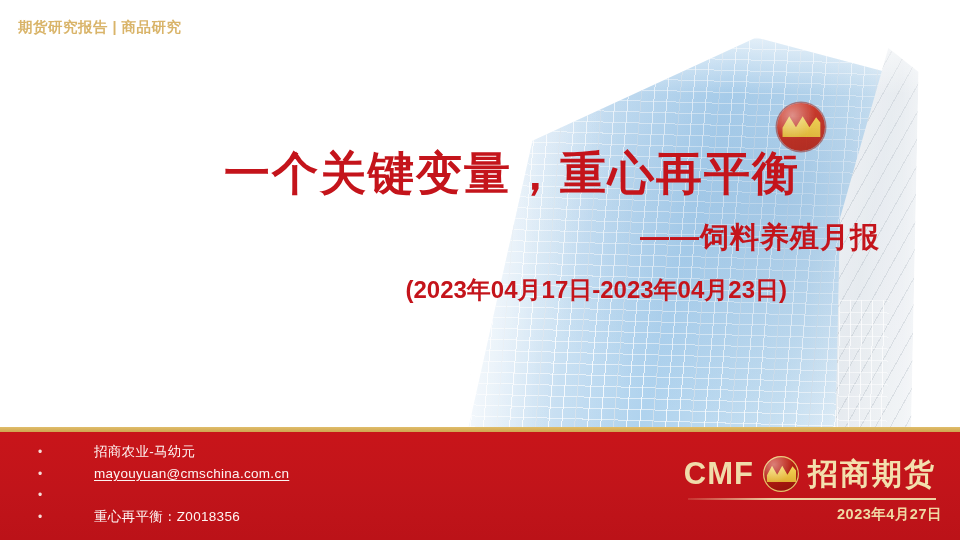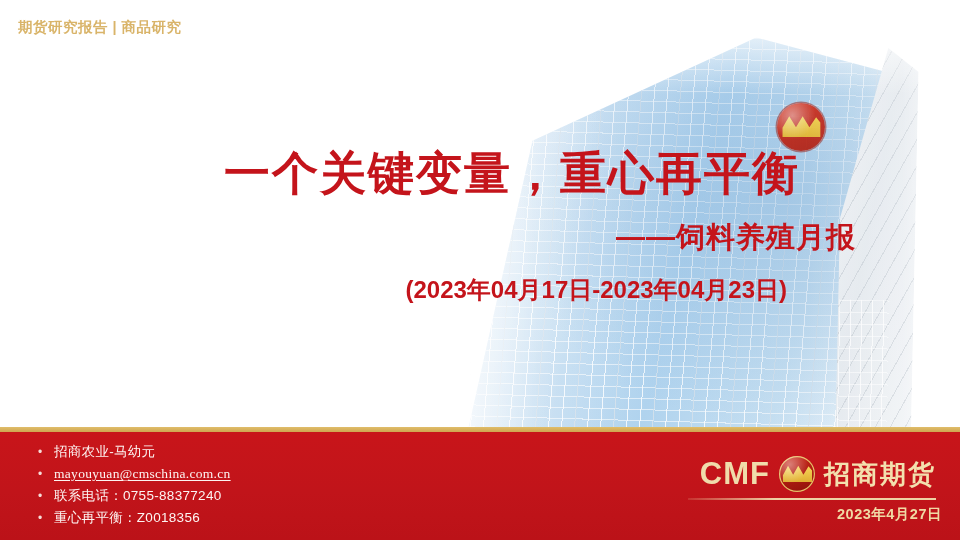--- a/index.html
+++ b/index.html
@@ -204,21 +204,21 @@
     letter-spacing: 2px;
     line-height: 1.1;
     pointer-events: auto;
     padding-left: 32px;
   }
   .sub-title {
     position: absolute;
     left: 0;
     top: 218px;
     width: 960px;
-    padding-right: 104px;
+    padding-right: 80px;
     box-sizing: border-box;
     text-align: right;
     font-size: 29px;
     font-weight: bold;
     color: #c4141b;
     letter-spacing: 1px;
     pointer-events: auto;
   }
   .date-range {
     position: absolute;
@@ -268,25 +268,24 @@
     font-size: 13.5px;
     line-height: 21px;
     white-space: nowrap;
   }
   .c-bullet {
     width: 16px;
     flex: 0 0 16px;
     color: #f6dcd8;
     font-size: 12px;
   }
-  .c-text { letter-spacing: 0.3px; }
+  .c-text { letter-spacing: 0.3px; margin-left: 40px; }
   .c-text.link {
     text-decoration: underline;
     text-underline-offset: 2px;
-    font-family: Liberation Serif, serif;
   }
 
   
   .logo {
     position: absolute;
     right: 24px;
     top: 20px;
     display: flex;
     align-items: center;
     height: 44px;
@@ -319,21 +318,21 @@
     height: 17px;
     background: linear-gradient(180deg,#f7d85c 0%, #e0ae32 100%);
     clip-path: polygon(6% 60%, 22% 4%, 38% 58%, 54% 4%, 70% 58%, 86% 8%, 97% 32%, 97% 100%, 6% 100%);
   }
   .logo-mark .gloss {
     position: absolute;
     inset: 0;
     background: radial-gradient(circle at 30% 24%, rgba(255,255,255,0.42) 0%, rgba(255,255,255,0) 50%);
   }
   .logo-cn {
-    font-size: 26px;
+    font-size: 30px;
     font-weight: bold;
     letter-spacing: 2px;
     color: #f3e0ae;
     line-height: 1;
   }
   .logo-underline {
     position: absolute;
     right: 24px;
     top: 66px;
     width: 248px;
@@ -392,21 +391,20 @@
       <div class="c-line">
         <span class="c-bullet">•</span>
         <span class="c-text">招商农业-马幼元</span>
       </div>
       <div class="c-line">
         <span class="c-bullet">•</span>
         <span class="c-text link">mayouyuan@cmschina.com.cn</span>
       </div>
       <div class="c-line">
         <span class="c-bullet">•</span>
-        <span class="c-text">联系电话：0755-88377240</span>
       </div>
       <div class="c-line">
         <span class="c-bullet">•</span>
         <span class="c-text">重心再平衡：Z0018356</span>
       </div>
     </div>
 
     <div class="logo">
       <span class="logo-cmf">CMF</span>
       <span class="logo-mark">

